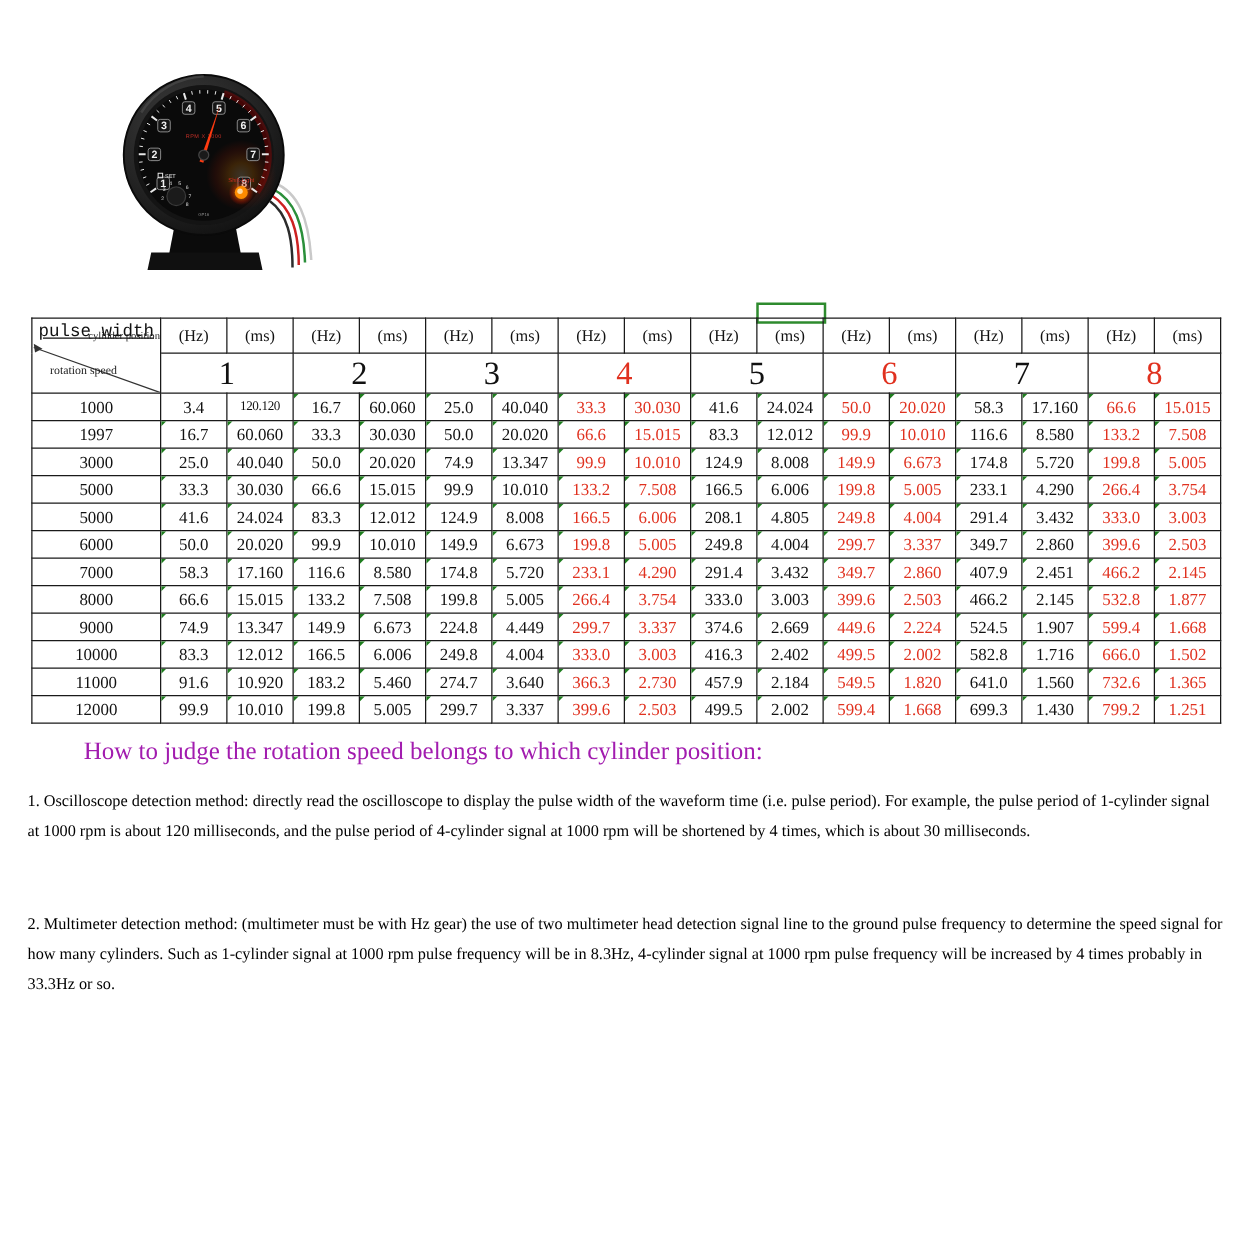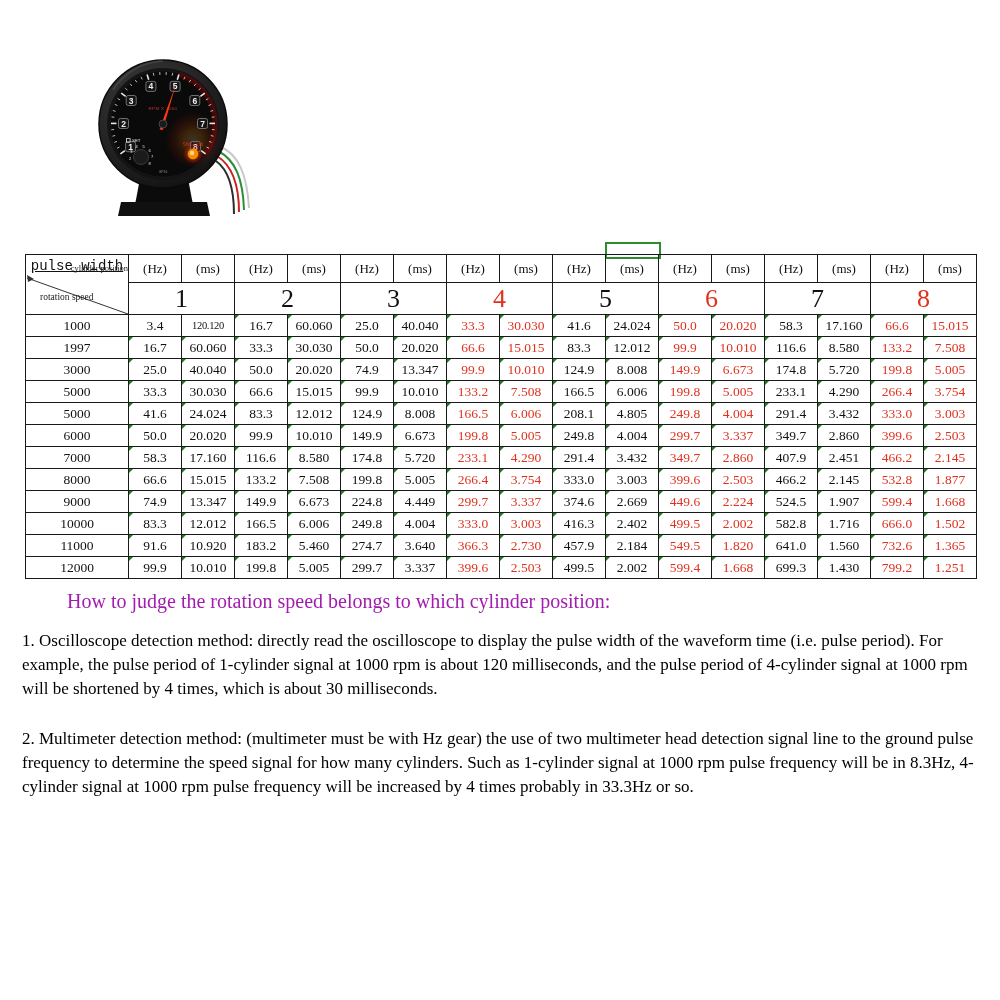--- a/index.html
+++ b/index.html
@@ -29,21 +29,21 @@
   .corner-inner svg{position:absolute;left:0;top:0;}
   .c-title{position:absolute;top:3px;left:0;width:100%;text-align:center;
            font-size:14px;text-decoration:underline;font-family:Liberation Mono, monospace;}
   .c-top{position:absolute;top:8px;left:0;width:100%;text-align:right;font-size:8.5px;color:#222;font-family:Liberation Serif, serif;}
   .c-bot{position:absolute;top:37px;left:14px;font-size:9.5px;color:#222;text-align:right;}
   #sel-box{position:absolute;left:605px;top:242px;width:52px;height:13px;
            border:2px solid #2e8b2e;background:transparent;}
 
   
   .heading{position:absolute;left:22px;top:590px;width:956px;font-size:20px;color:#a21caf;margin-left:45px;}
-  .para{position:absolute;left:22px;width:958px;font-size:17px;line-height:24px;
+  .para{position:absolute;left:22px;width:958px;font-size:13px;line-height:24px;
         color:#000;text-align:left;}
   #para1{top:629px;}
   #para2{top:727px;}
 </style>
 </head>
 <body>
 
 <div id="page">
 
   <div id="gauge-wrap">

